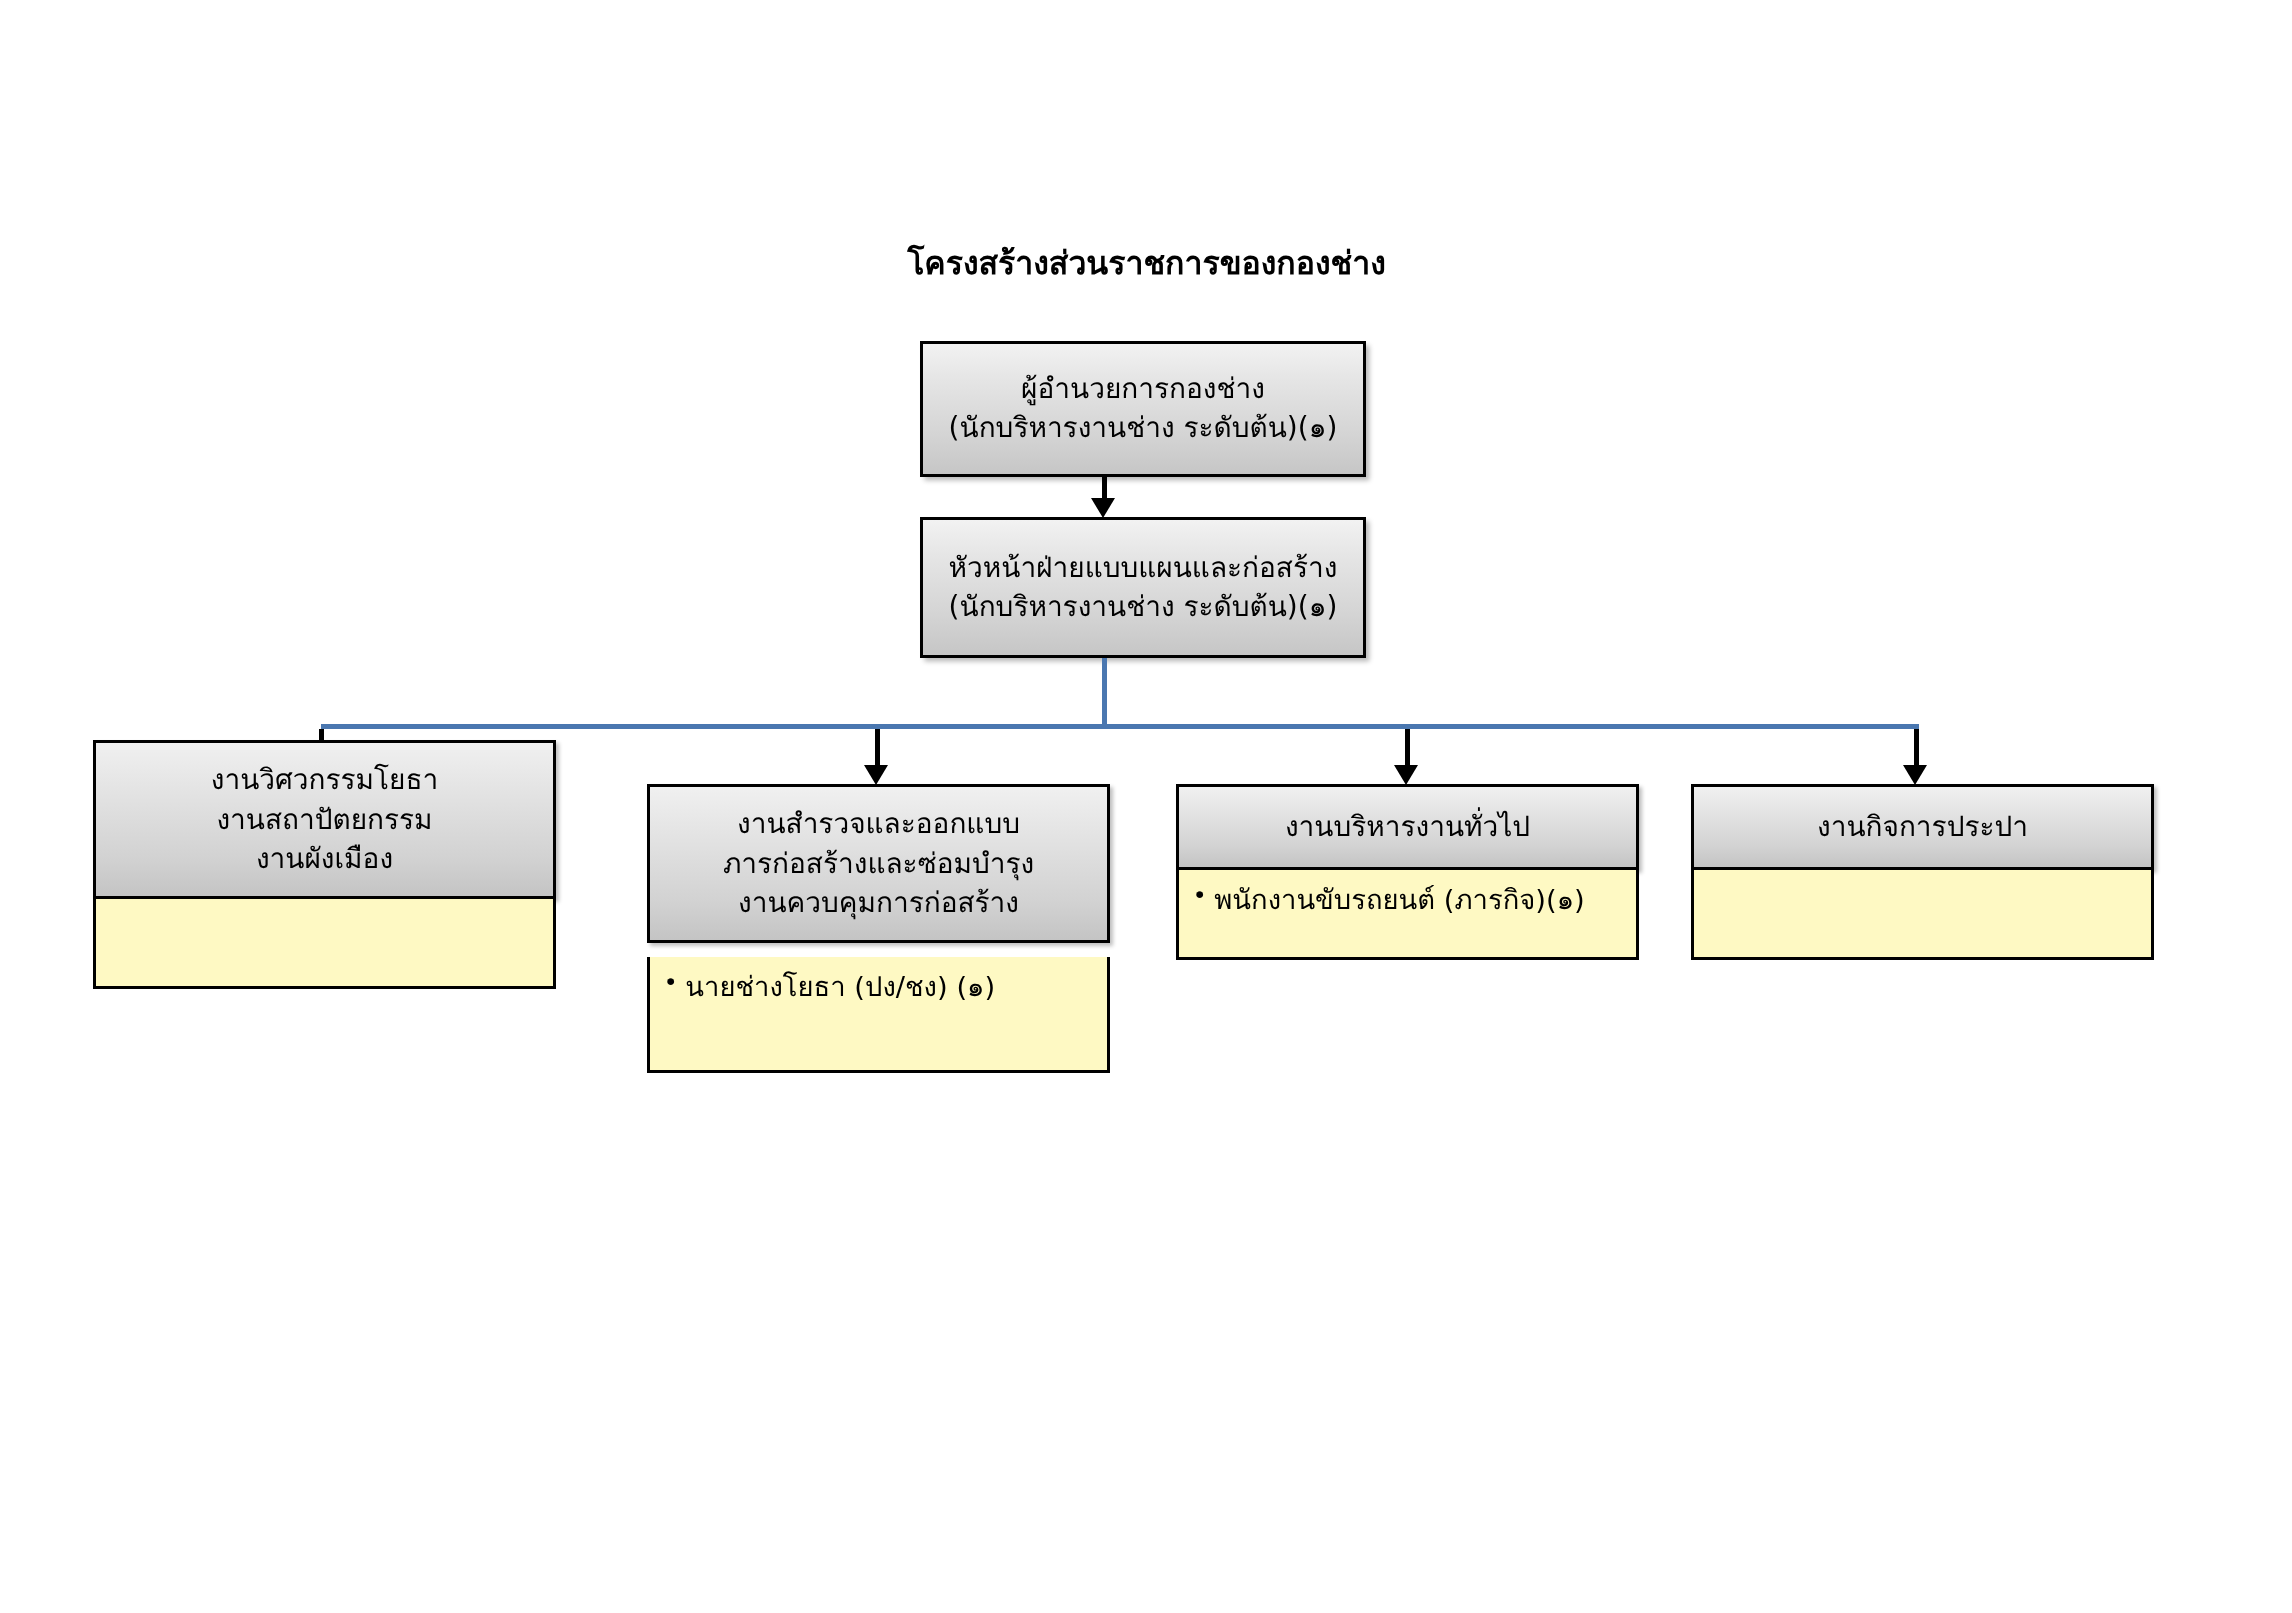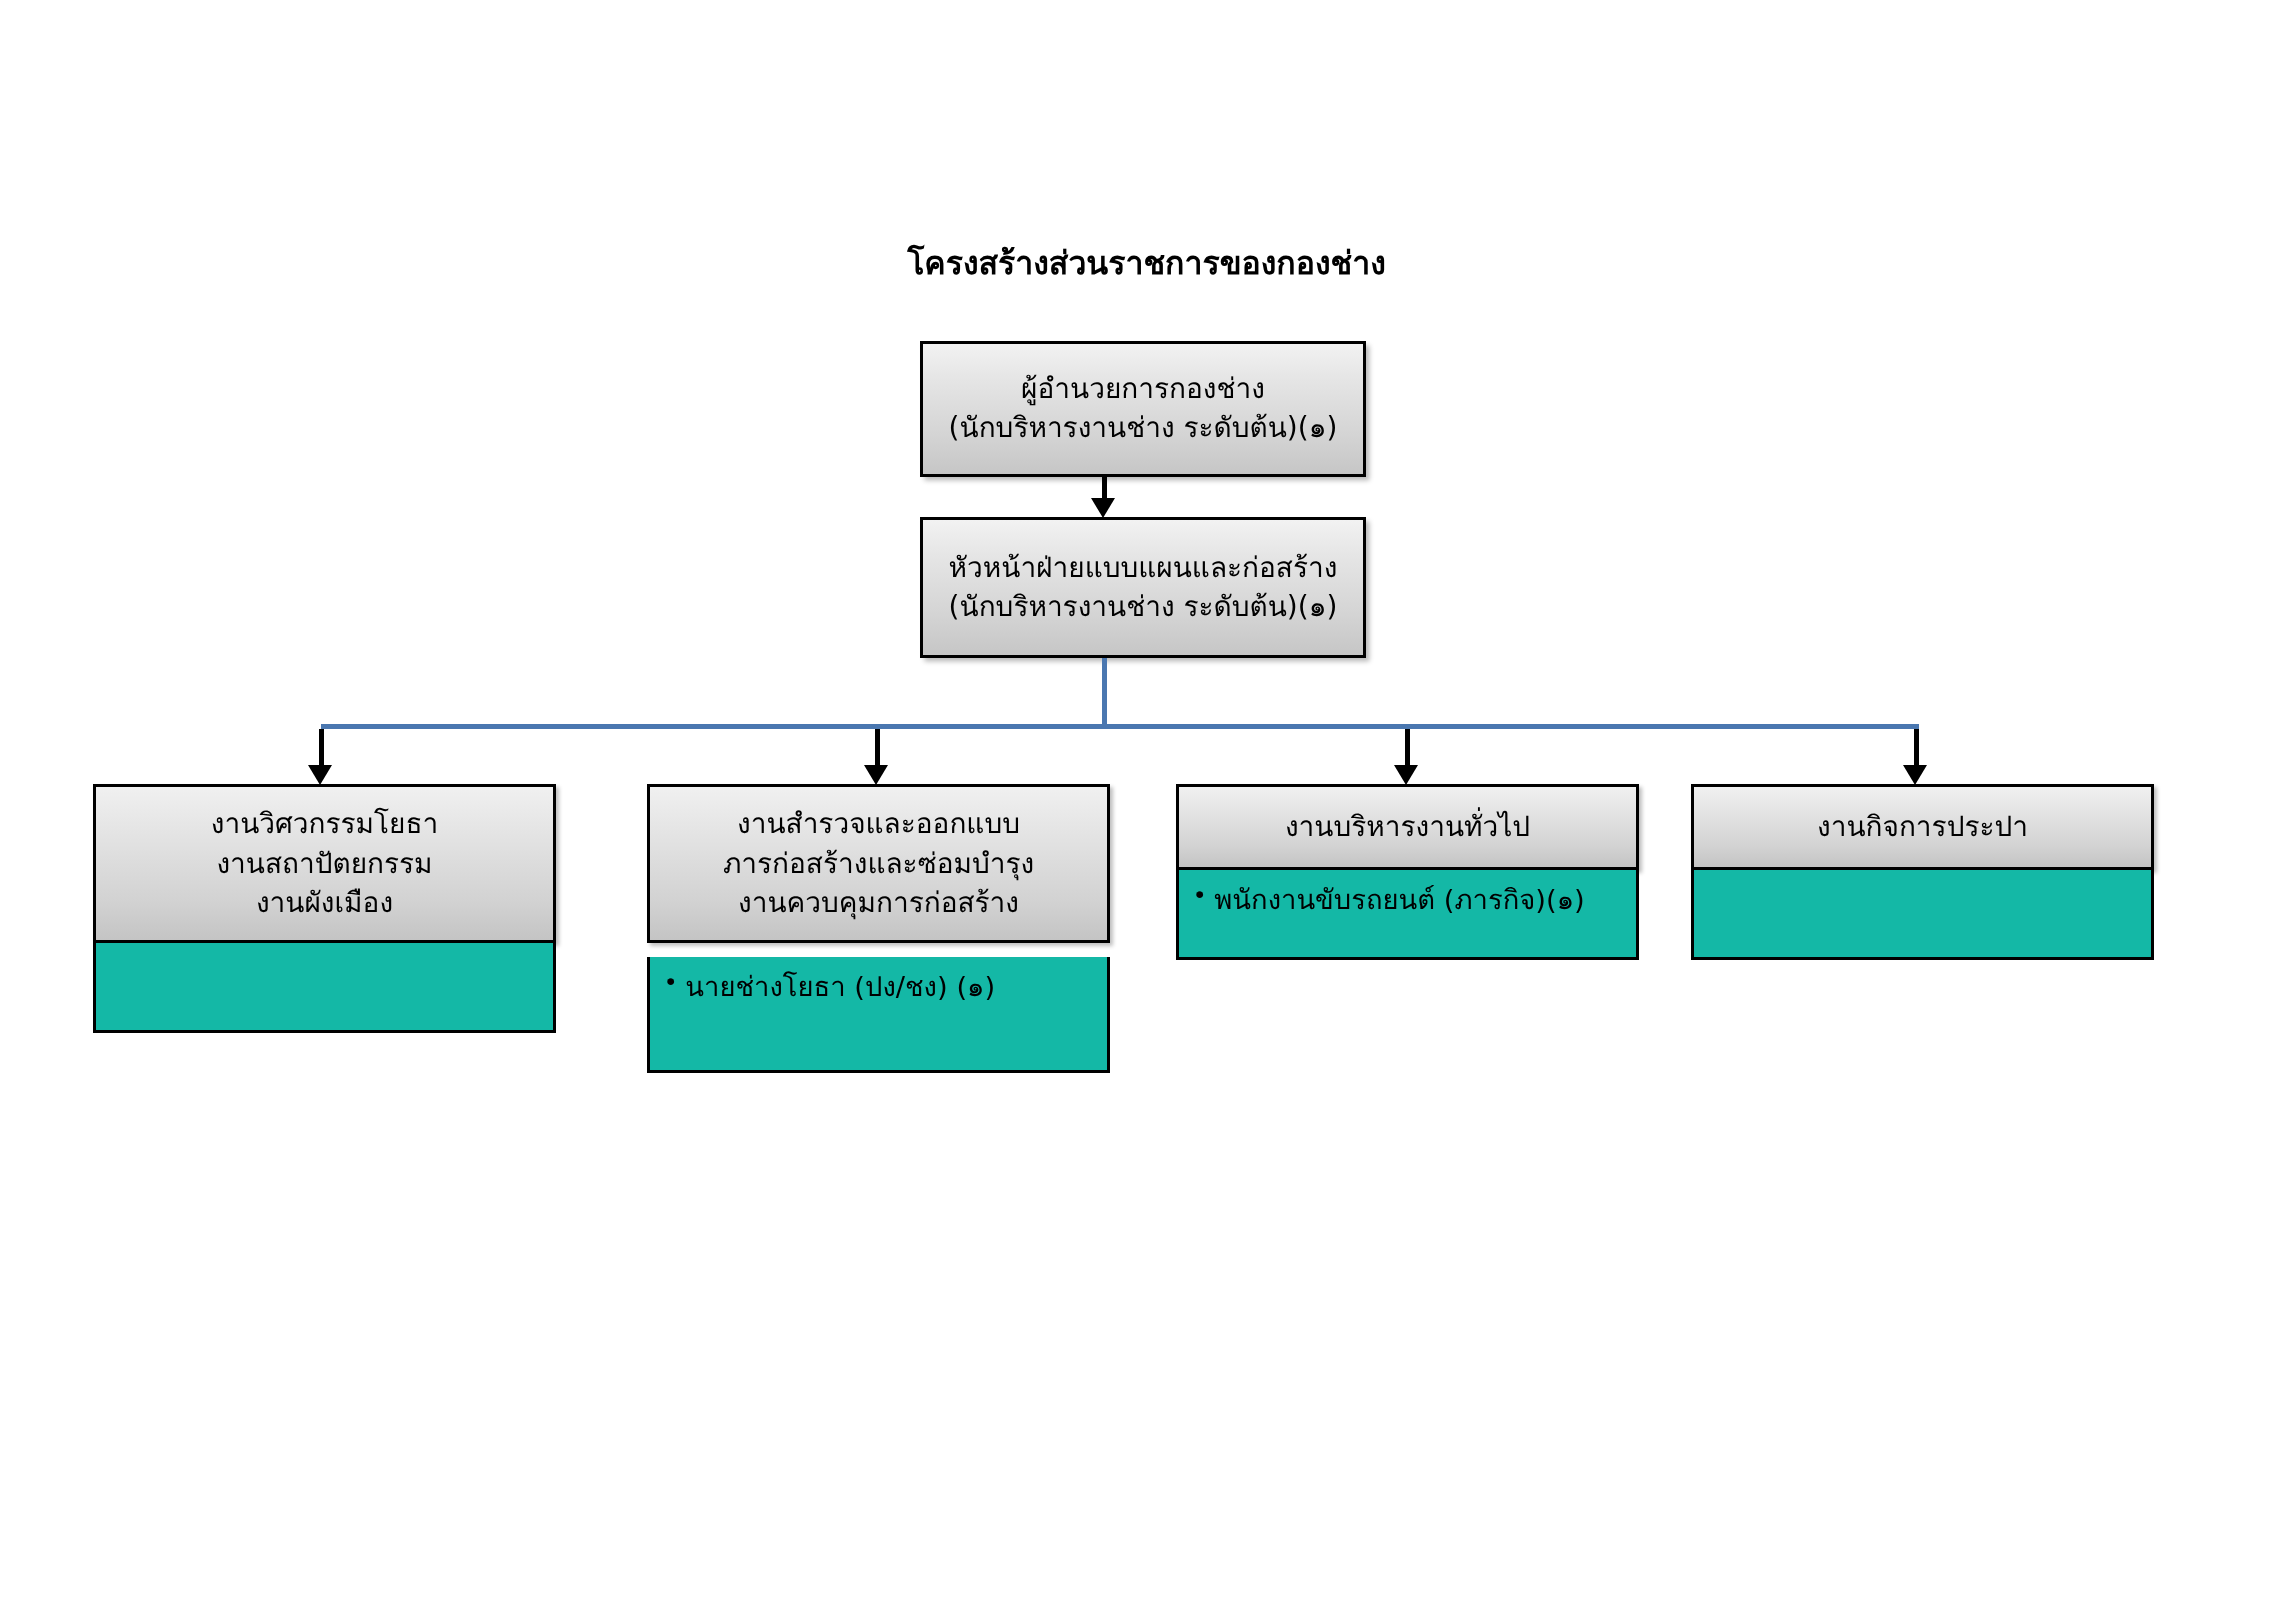--- a/index.html
+++ b/index.html
@@ -78,21 +78,21 @@
   .split-node .head .node-text {
     display: block;
     width: 100%;
     font-size: 28px;
     line-height: 1.42;
   }
   .split-node .body {
     box-sizing: border-box;
     border: 3.9px solid #000000;
     border-top: none;
-    background: #14b8a6;
+    background: #fef9c3;
     color: #000000;
     padding: 11.8px 7.8px 7.8px 13.7px;
     text-align: left;
   }
   .split-node .body ul {
     margin: 0;
     padding: 0;
     list-style: none;
   }
   .split-node .body li {
@@ -165,21 +165,21 @@
 
   <div class="conn-v-black" style="left:875px; top:729px; width:4.9px; height:42px;"></div>
   <div class="arrow-head" style="left:864px; top:765px;"></div>
 
   <div class="conn-v-black" style="left:1405px; top:729px; width:4.9px; height:42px;"></div>
   <div class="arrow-head" style="left:1394px; top:765px;"></div>
 
   <div class="conn-v-black" style="left:1914px; top:729px; width:4.9px; height:42px;"></div>
   <div class="arrow-head" style="left:1903px; top:765px;"></div>
 
-  <div class="split-node" style="left:93px; top:784px; width:463px;">
+  <div class="split-node" style="left:93px; top:740px; width:463px;">
     <div class="head" style="height:159px;">
       <span class="node-text">
         <span>งานวิศวกรรมโยธา</span><br>
         <span>งานสถาปัตยกรรม</span><br>
         <span>งานผังเมือง</span>
       </span>
     </div>
     <div class="body empty" style="height:90px;">
       <ul></ul>
     </div>

